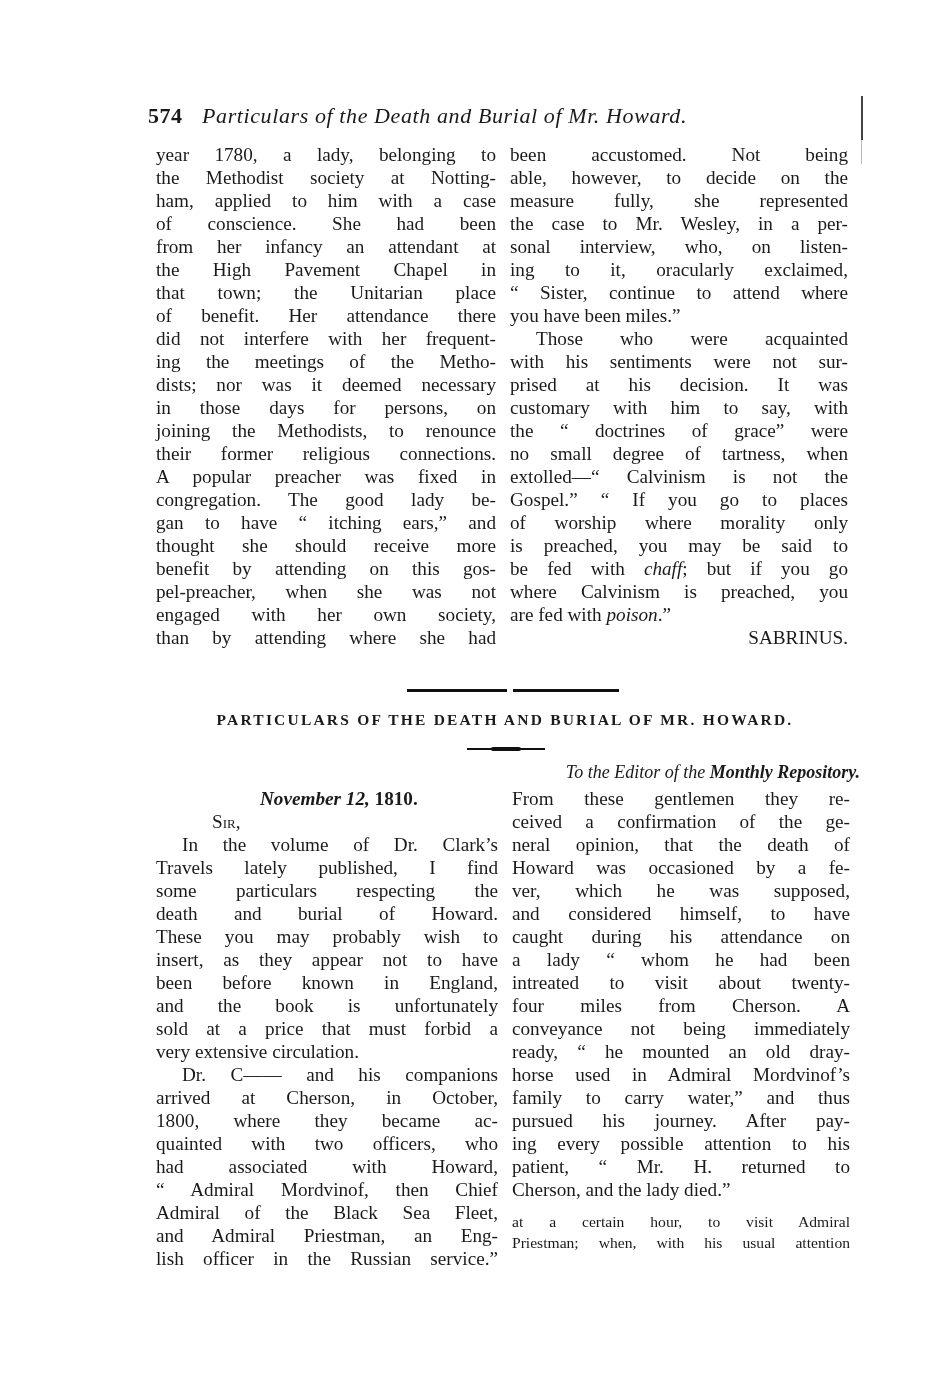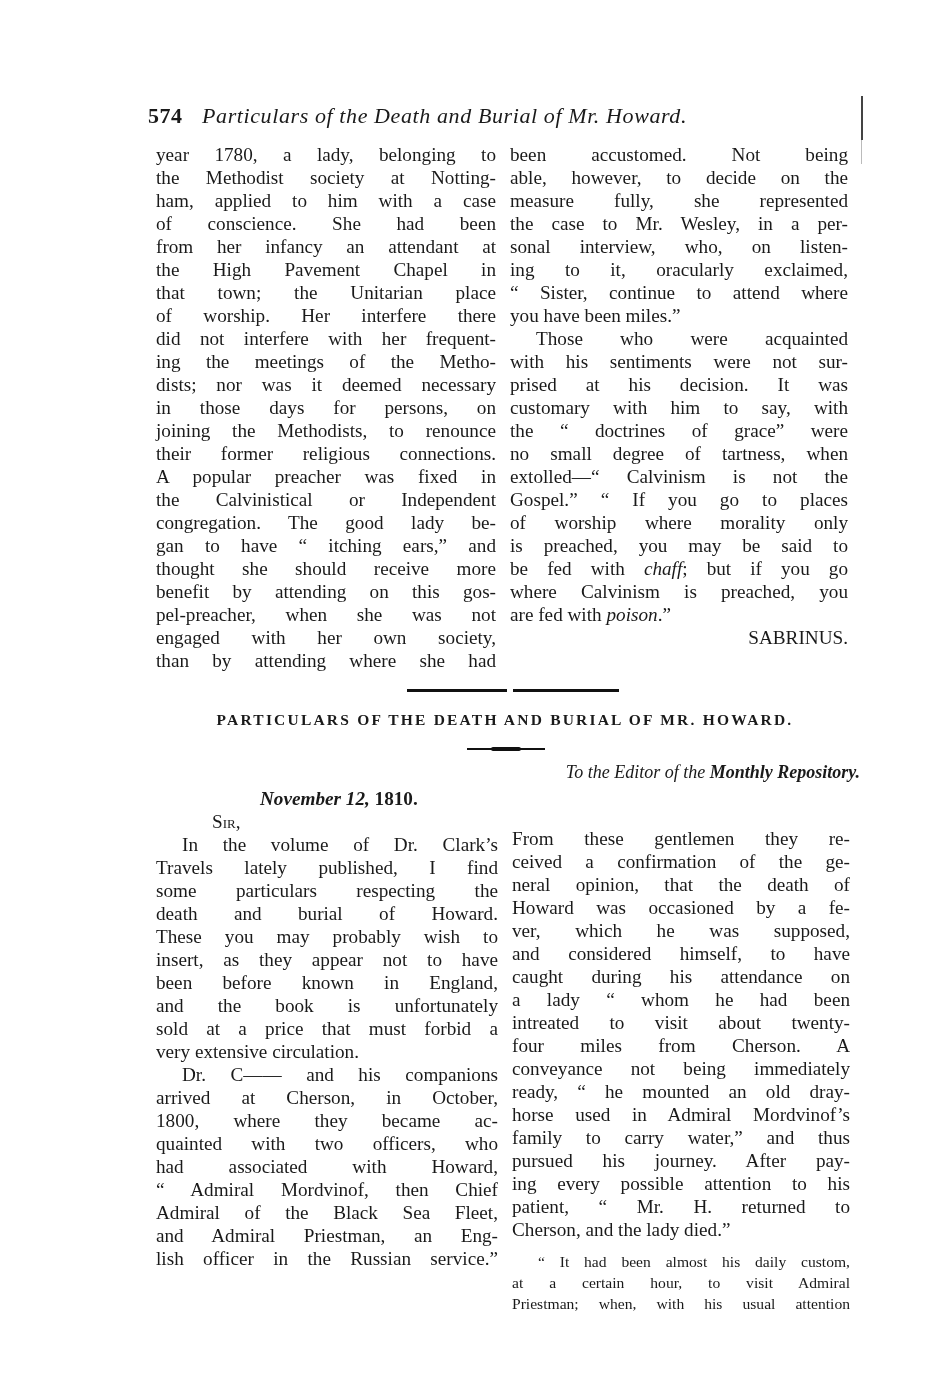--- a/index.html
+++ b/index.html
@@ -23,21 +23,21 @@
   .rule-top { position: absolute; left: 407px; top: 689px; width: 212px; height: 3px; background: #111; }
   .rule-top::after { content: ""; position: absolute; left: 100px; top: -1px; width: 6px; height: 4px; background:#fff; }
   .section-title { position: absolute; left: 150px; top: 711px; width: 710px; text-align: center;
                    font-size: 15.5px; letter-spacing: 2.2px; font-weight: bold; white-space: nowrap; }
   .rule-mid { position: absolute; left: 467px; top: 748px; width: 78px; height: 2px; background: #111; }
   .rule-mid::after { content: ""; position: absolute; left: 24px; top: -1px; width: 30px; height: 4px; background:#111; border-radius: 2px; }
   .editor-line { position: absolute; left: 160px; top: 762px; width: 700px; text-align: right;
                  font-style: italic; font-size: 18px; white-space: nowrap; }
   .editor-line b { font-weight: bold; }
   .col-a2 { left: 156px; top: 787px; width: 342px; }
-  .col-b2 { left: 512px; top: 827px; width: 338px; }
+  .col-b2 { left: 512px; top: 787px; width: 338px; }
   .date-line { font-style: italic; font-weight: bold; padding-left: 104px; }
   .date-line span.yr { font-style: normal; font-family: Liberation Serif, serif; }
   .sir { padding-left: 56px; font-variant: small-caps; }
   .footnote { font-size: 15.6px; line-height: 21px; }
   .footnote .line { height: 21px; }
   .fn-gap { height: 10px; }
   i { font-style: italic; }
 </style>
 </head>
 <body>
@@ -53,29 +53,28 @@
   </div>
 
   <div class="col col-a1">
     <span class="line">year 1780, a lady, belonging to</span>
     <span class="line">the Methodist society at Notting-</span>
     <span class="line">ham, applied to him with a case</span>
     <span class="line">of conscience.   She had been</span>
     <span class="line">from her infancy an attendant at</span>
     <span class="line">the High Pavement Chapel in</span>
     <span class="line">that town; the Unitarian place</span>
-    <span class="line">of worship. Her interfere there</span>
+    <span class="line">of benefit. Her attendance there</span>
     <span class="line">did not interfere with her frequent-</span>
     <span class="line">ing the meetings of the Metho-</span>
     <span class="line">dists; nor was it deemed necessary</span>
     <span class="line">in those days for persons, on</span>
     <span class="line">joining the Methodists, to renounce</span>
     <span class="line">their former religious connections.</span>
     <span class="line">A popular preacher was fixed in</span>
-    <span class="line">the Calvinistical or Independent</span>
     <span class="line">congregation.  The good lady be-</span>
     <span class="line">gan to have “ itching ears,” and</span>
     <span class="line">thought she should receive more</span>
     <span class="line">benefit by attending on this gos-</span>
     <span class="line">pel-preacher, when she was not</span>
     <span class="line">engaged with her own society,</span>
     <span class="line">than by attending where she had</span>
   </div>
 
   <div class="col col-b1">
@@ -150,19 +149,18 @@
     <span class="line">conveyance not being immediately</span>
     <span class="line">ready, “ he mounted an old dray-</span>
     <span class="line">horse used in Admiral Mordvinof’s</span>
     <span class="line">family to carry water,” and thus</span>
     <span class="line">pursued his journey.  After pay-</span>
     <span class="line">ing every possible attention to his</span>
     <span class="line">patient, “ Mr. H. returned to</span>
     <span class="line last">Cherson, and the lady died.”</span>
     <div class="fn-gap"></div>
     <div class="footnote">
-      <span class="line indent">“ It had been almost his daily custom,</span>
       <span class="line">at a certain hour, to visit Admiral</span>
       <span class="line">Priestman; when, with his usual attention</span>
     </div>
   </div>
 
 </div>
 
 </body></html>

